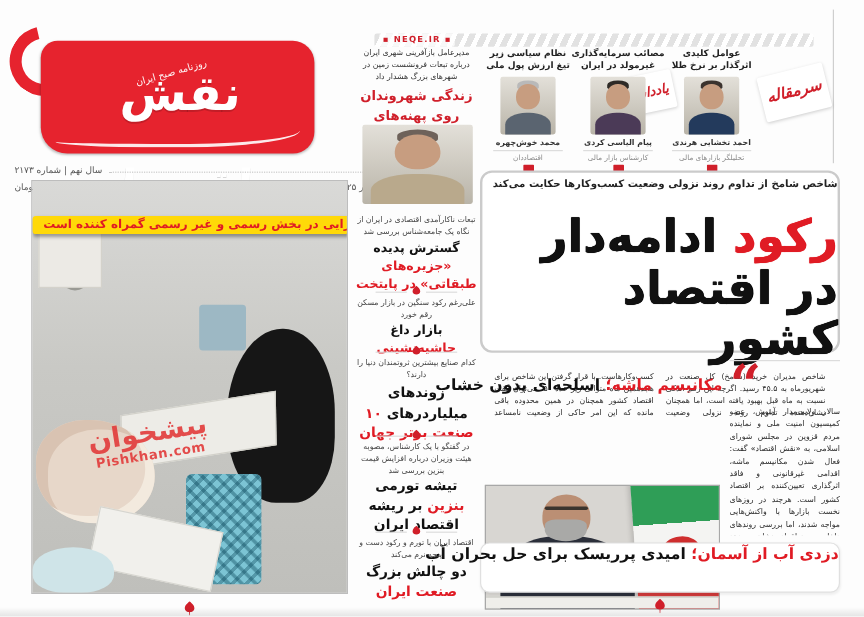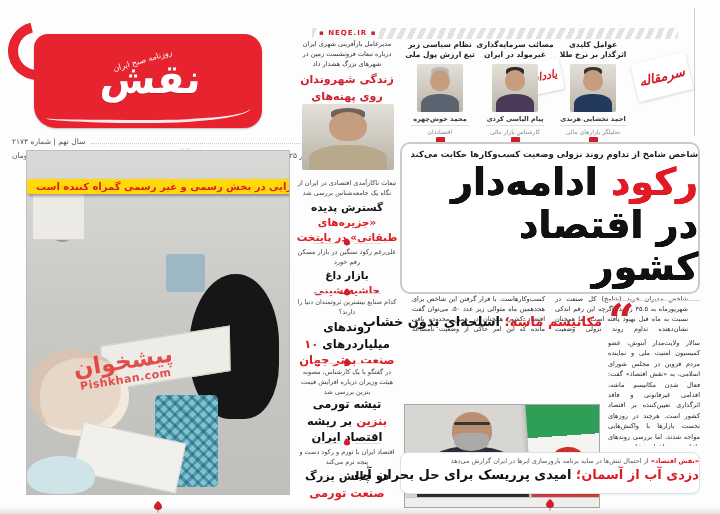--- a/index.html
+++ b/index.html
@@ -214,21 +214,21 @@
   <div class="abs urban-kicker rtl" style="left:296px;top:40px;width:102px;">مدیرعامل بازآفرینی شهری ایران درباره تبعات فرونشست زمین در شهرهای بزرگ هشدار داد</div>
   <div class="abs urban-h rtl" style="left:296px;top:72px;width:102px;">زندگی شهروندان روی پهنه‌های پرخطر</div>
   <div class="abs portrait" style="left:302px;top:104px;width:92px;height:66px;--suit:#b9a98c;--hair:#6e625a;">
     <i class="hair"></i>
       <i class="head"></i>
       <i class="body"></i>
   </div>
 
   <div class="abs lead-box" style="left:400px;top:142px;width:300px;height:152px;">
     <div class="lead-kicker rtl center" style="margin-top:5px;">شاخص شامخ از تداوم روند نزولی وضعیت کسب‌وکارها حکایت می‌کند</div>
-    <div class="lead-h rtl center" style="margin-top:2px;">
+    <div class="lead-h rtl center" style="margin-top:17px;">
       <span class="red">رکود</span><span class="black"> ادامه‌دار</span>
     </div>
     <div class="lead-h rtl center black">در اقتصاد کشور</div>
     <div class="lead-body rtl" style="margin:5px 10px 0;height:42px;">شاخص مدیران خرید (شامخ) کل صنعت در شهریورماه به ۴۵.۵ رسید. اگرچه این رقم اندکی نسبت به ماه قبل بهبود یافته است، اما همچنان نشان‌دهنده تداوم روند نزولی وضعیت کسب‌وکارهاست. با قرار گرفتن این شاخص برای هجدهمین ماه متوالی زیر عدد ۵۰، می‌توان گفت اقتصاد کشور همچنان در همین محدوده باقی مانده که این امر حاکی از وضعیت نامساعد اقتصادی در نیمه نخست سال جاری است. بر اساس گزارش اتاق بازرگانی ایران، هرچند عدد شاخص نسبت به مردادماه بهبود یافته، اما فعالان اقتصادی در شهریورماه نتوانسته‌اند از شرایط رکودی فاصله بگیرند.</div>
   </div>
 
   <div class="abs int-h rtl center" style="left:402px;top:314px;width:200px;">
     <span class="red">مکانیسم ماشه؛</span><span class="black"> اسلحه‌ای بدون خشاب</span>
   </div>
   <div class="abs scene" style="left:404px;top:338px;width:196px;height:104px;">
@@ -247,23 +247,20 @@
   <div class="abs center quote-mark" style="left:608px;top:306px;width:92px;">“</div>
   <div class="abs quote-body rtl" style="left:608px;top:338px;width:92px;height:108px;overflow:hidden;">سالار ولایت‌مدار آبنوش، عضو کمیسیون امنیت ملی و نماینده مردم قزوین در مجلس شورای اسلامی، به «نقش اقتصاد» گفت: فعال شدن مکانیسم ماشه، اقدامی غیرقانونی و فاقد اثرگذاری تعیین‌کننده بر اقتصاد کشور است. هرچند در روزهای نخست بازارها با واکنش‌هایی مواجه شدند، اما بررسی روندهای داخلی و منطقه‌ای نشان می‌دهد که کشور توانسته مسیر عبور از فشارها را با ثبات و اقتدار دنبال کند.</div>
   <div class="abs" style="left:648px;top:450px;">
     <svg width="10" height="12" viewBox="0 0 10 12">
         <path d="M5 0C7 2 9 3 9 6c0 2-2 3-4 3S1 8 1 6c0-3 2-4 4-6z" fill="#d01f2a"></path>
         <path d="M4.6 9h.8L5.2 12h-.4z" fill="#d01f2a"></path>
       </svg>
   </div>
 
   <div class="abs banner" style="left:400px;top:452px;width:300px;height:42px;">
-    <div class="banner-kicker rtl center" style="margin-top:4px;">
-      <span class="red" style="font-weight:bold;">«نقش اقتصاد»</span><span> از احتمال تنش‌ها در سایه برنامه بارورسازی ابرها در ایران گزارش می‌دهد</span>
-    </div>
     <div class="banner-h rtl center" style="margin-top:2px;">
       <span class="red">دزدی آب از آسمان؛</span><span class="black"> امیدی پرریسک برای حل بحران آب</span>
     </div>
   </div>
   <div class="abs" style="left:545px;top:496px;">
     <svg width="10" height="12" viewBox="0 0 10 12">
         <path d="M5 0C7 2 9 3 9 6c0 2-2 3-4 3S1 8 1 6c0-3 2-4 4-6z" fill="#d01f2a"></path>
         <path d="M4.6 9h.8L5.2 12h-.4z" fill="#d01f2a"></path>
       </svg>
   </div>
@@ -338,17 +335,17 @@
   <div class="abs sep" style="left:296px;top:438px;width:102px;">
     <span class="line"></span>
       <svg width="8" height="10" viewBox="0 0 10 12">
         <path d="M5 0C7 2 9 3 9 6c0 2-2 3-4 3S1 8 1 6c0-3 2-4 4-6z" fill="#d01f2a"></path>
       </svg>
       <span class="line"></span>
   </div>
 
   <div class="abs tz-kicker rtl" style="left:296px;top:448px;width:102px;">اقتصاد ایران با تورم و رکود دست و پنجه نرم می‌کند</div>
   <div class="abs tz-h rtl" style="left:296px;top:468px;width:102px;font-size:11.5px;">
-    <span class="black">دو چالش بزرگ </span><span class="red">صنعت تورمی</span><span class="black"></span>
+    <span class="black">دو چالش بزرگ </span><span class="red">صنعت ایران</span><span class="black"></span>
   </div>
 
   <div class="abs bottom-shadow"></div>
 </div>
 
 </body></html>

